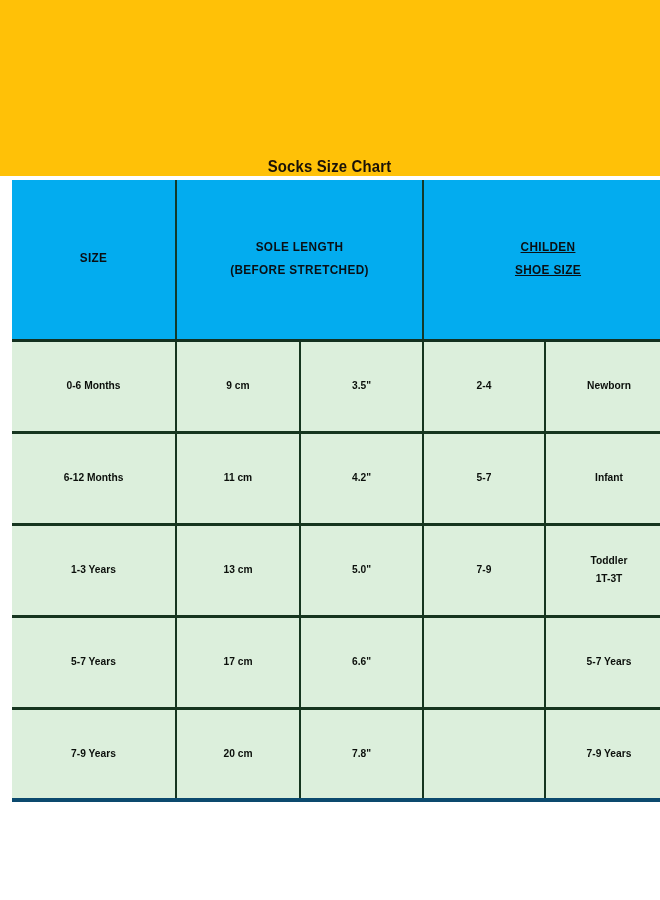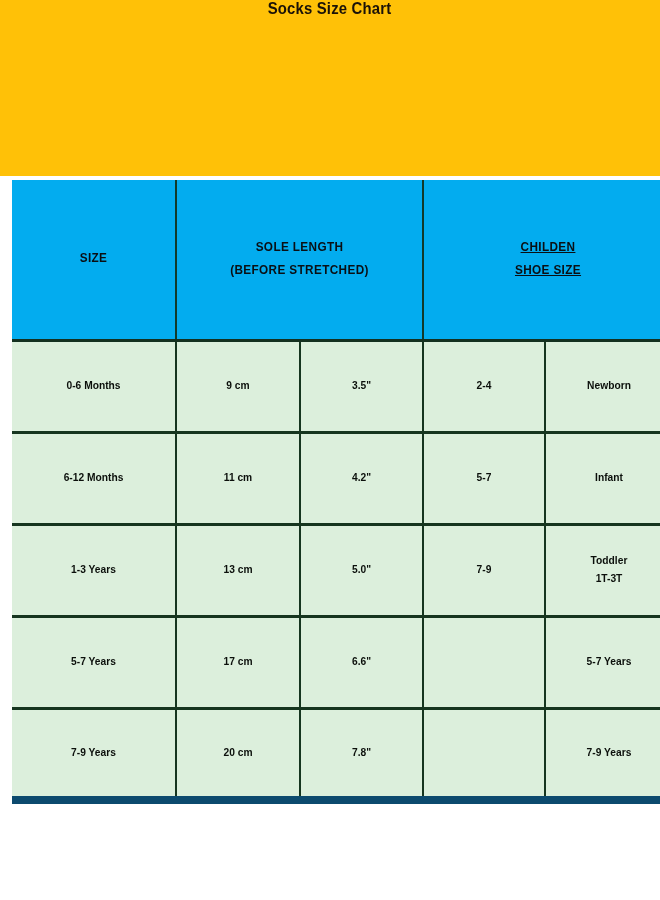--- a/index.html
+++ b/index.html
@@ -23,21 +23,21 @@
 
   
   .title-band {
     position: absolute;
     left: 0;
     top: 0;
     width: 660px;
     height: 176px;
     background: #FFC107;
     display: flex;
-    align-items: flex-start;
+    align-items: flex-end;
     justify-content: center;
     box-sizing: border-box;
   }
   .title-text {
     font-size: 16px;
     font-weight: bold;
     color: #1a1208;
     letter-spacing: 0.2px;
     font-family: "Liberation Sans", "DejaVu Sans", sans-serif;
     transform: scaleX(0.93);
@@ -86,21 +86,21 @@
     background: #DCEFDC;
     height: 92px;
     color: #0b0f0b;
     font-size: 11px;
     font-weight: bold;
     line-height: 1.6;
     border-right: 2px solid #16351f;
     border-bottom: 3px solid #16351f;
   }
   .body-row td:last-child { border-right: none; }
-  .body-row:last-child td { border-bottom: 8px solid #0c4a6e; }
+  .body-row:last-child td { border-bottom: 4px solid #0c4a6e; }
 
   .cell-inner {
     display: block;
     transform: scaleX(0.93);
     white-space: pre-line;
   }
 
   .bottom-strip {
     position: absolute;
     left: 0;

